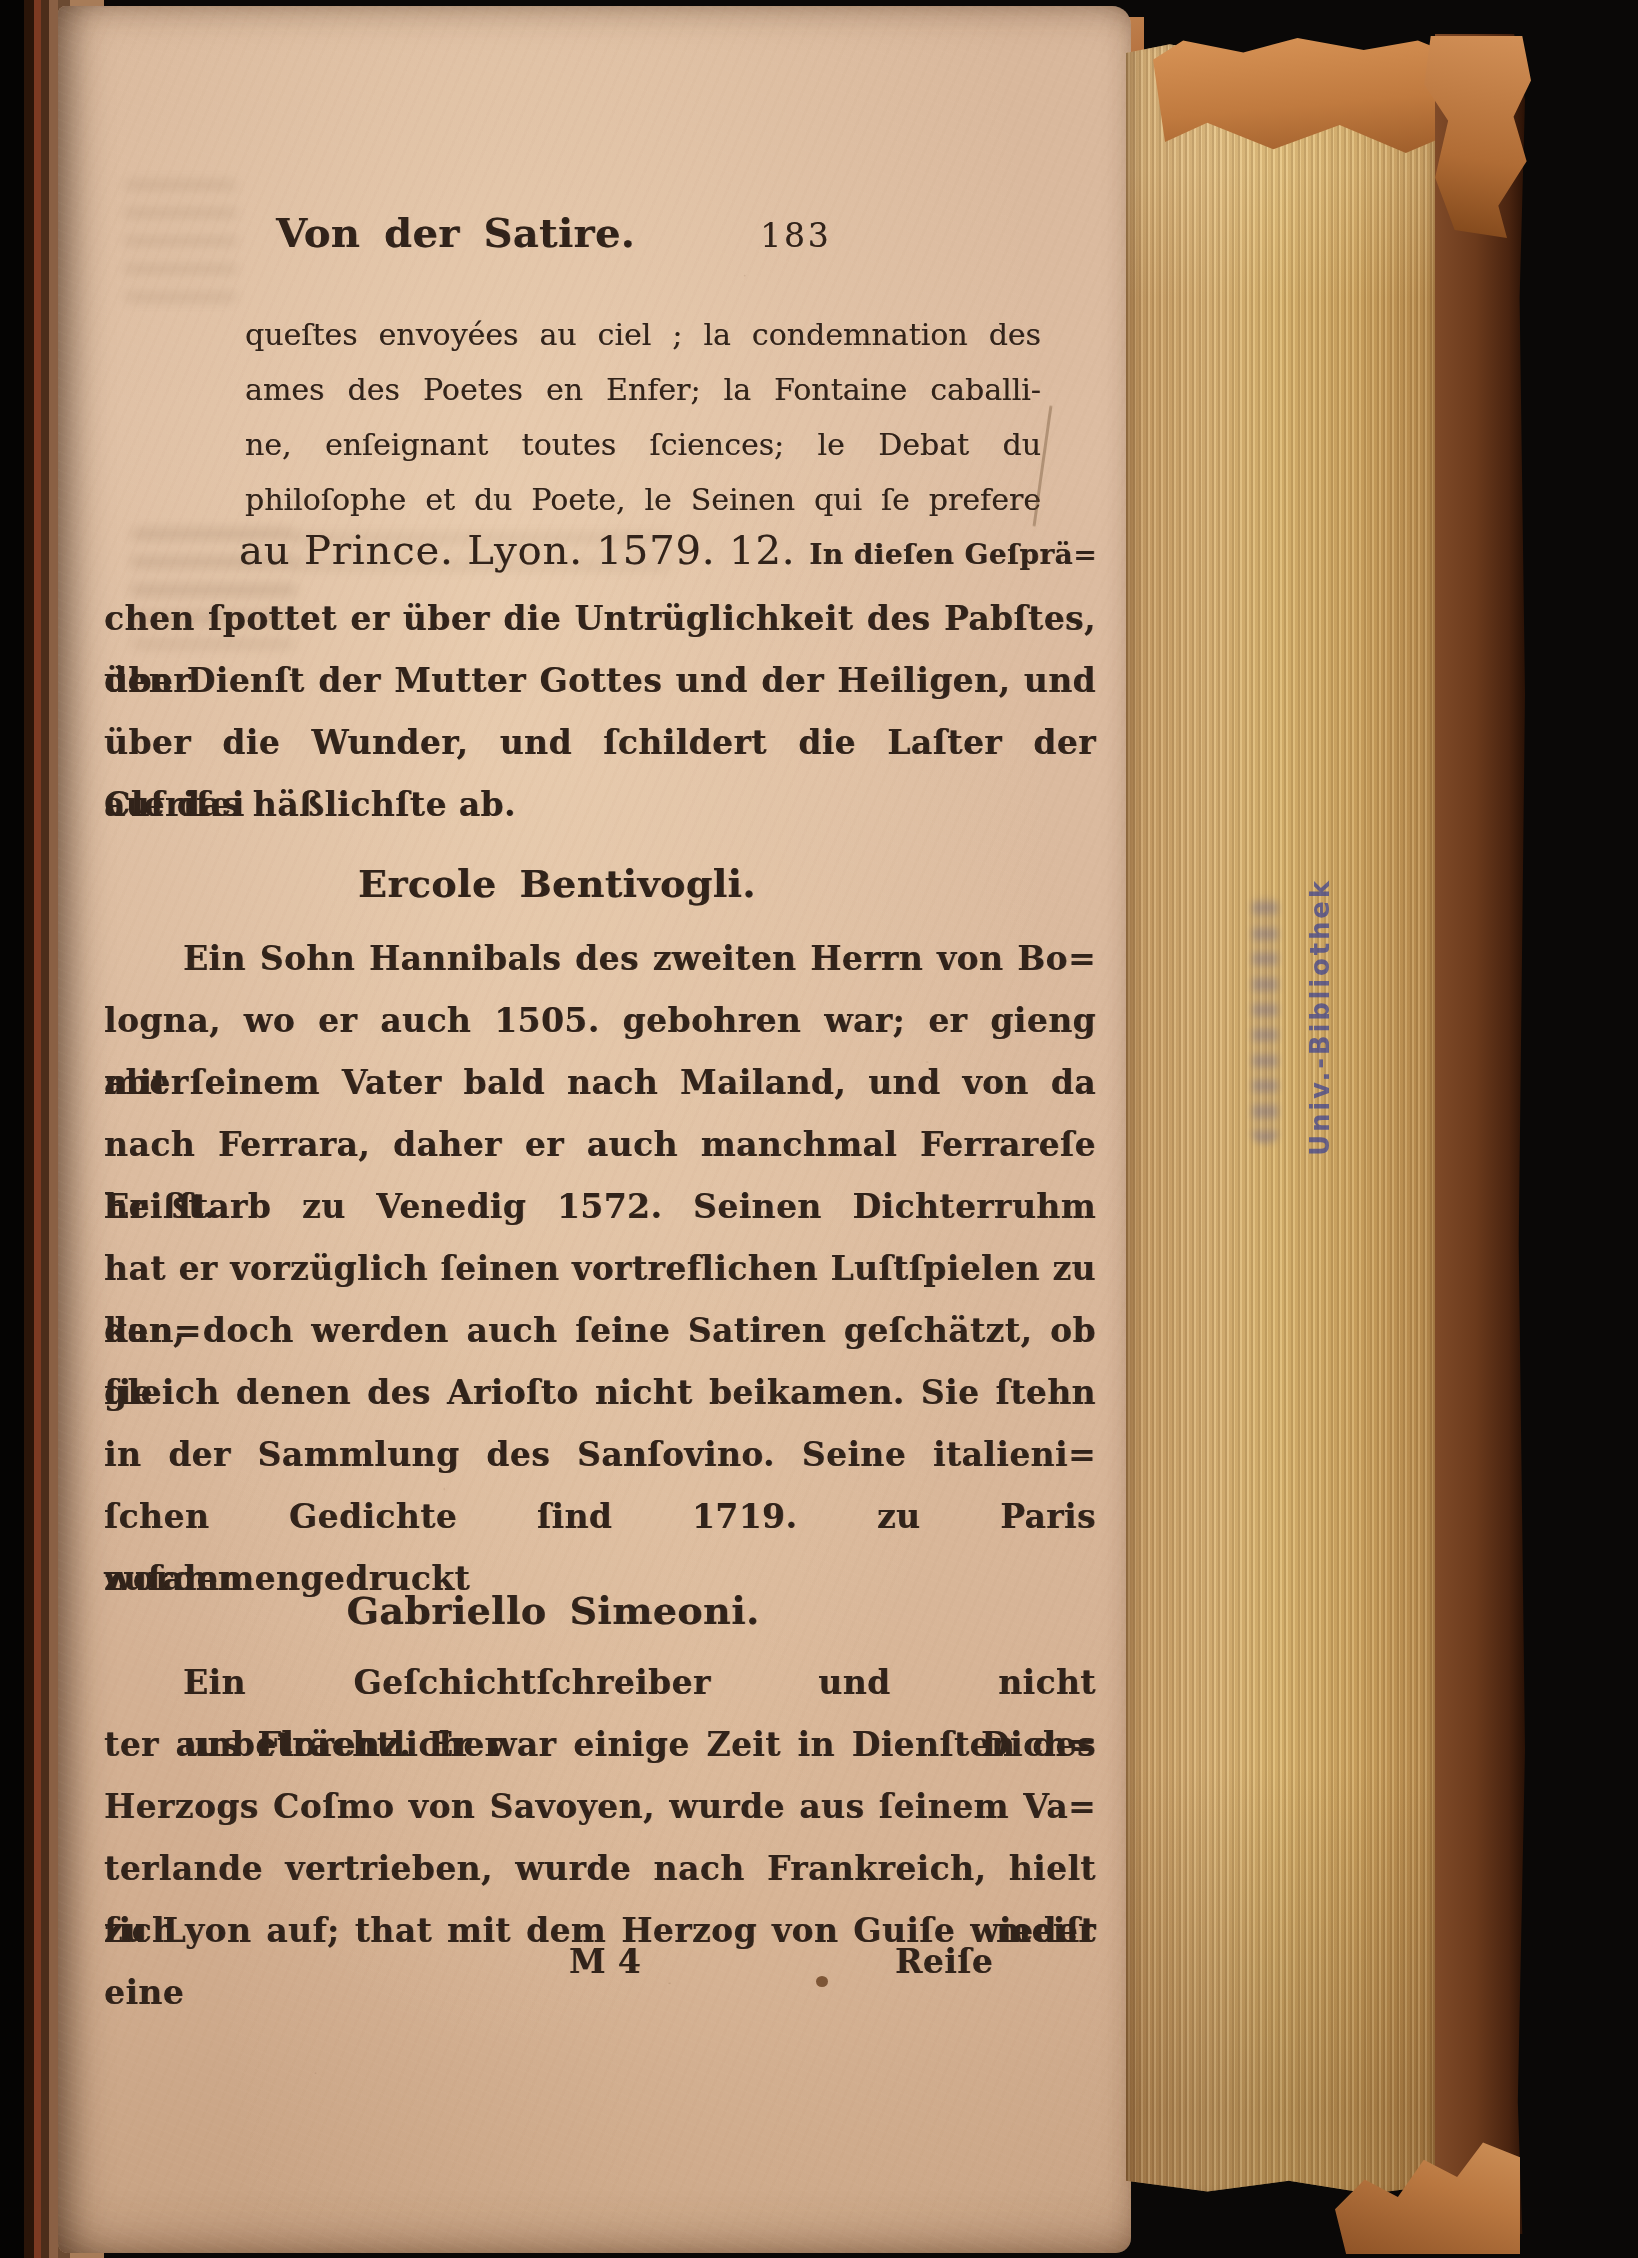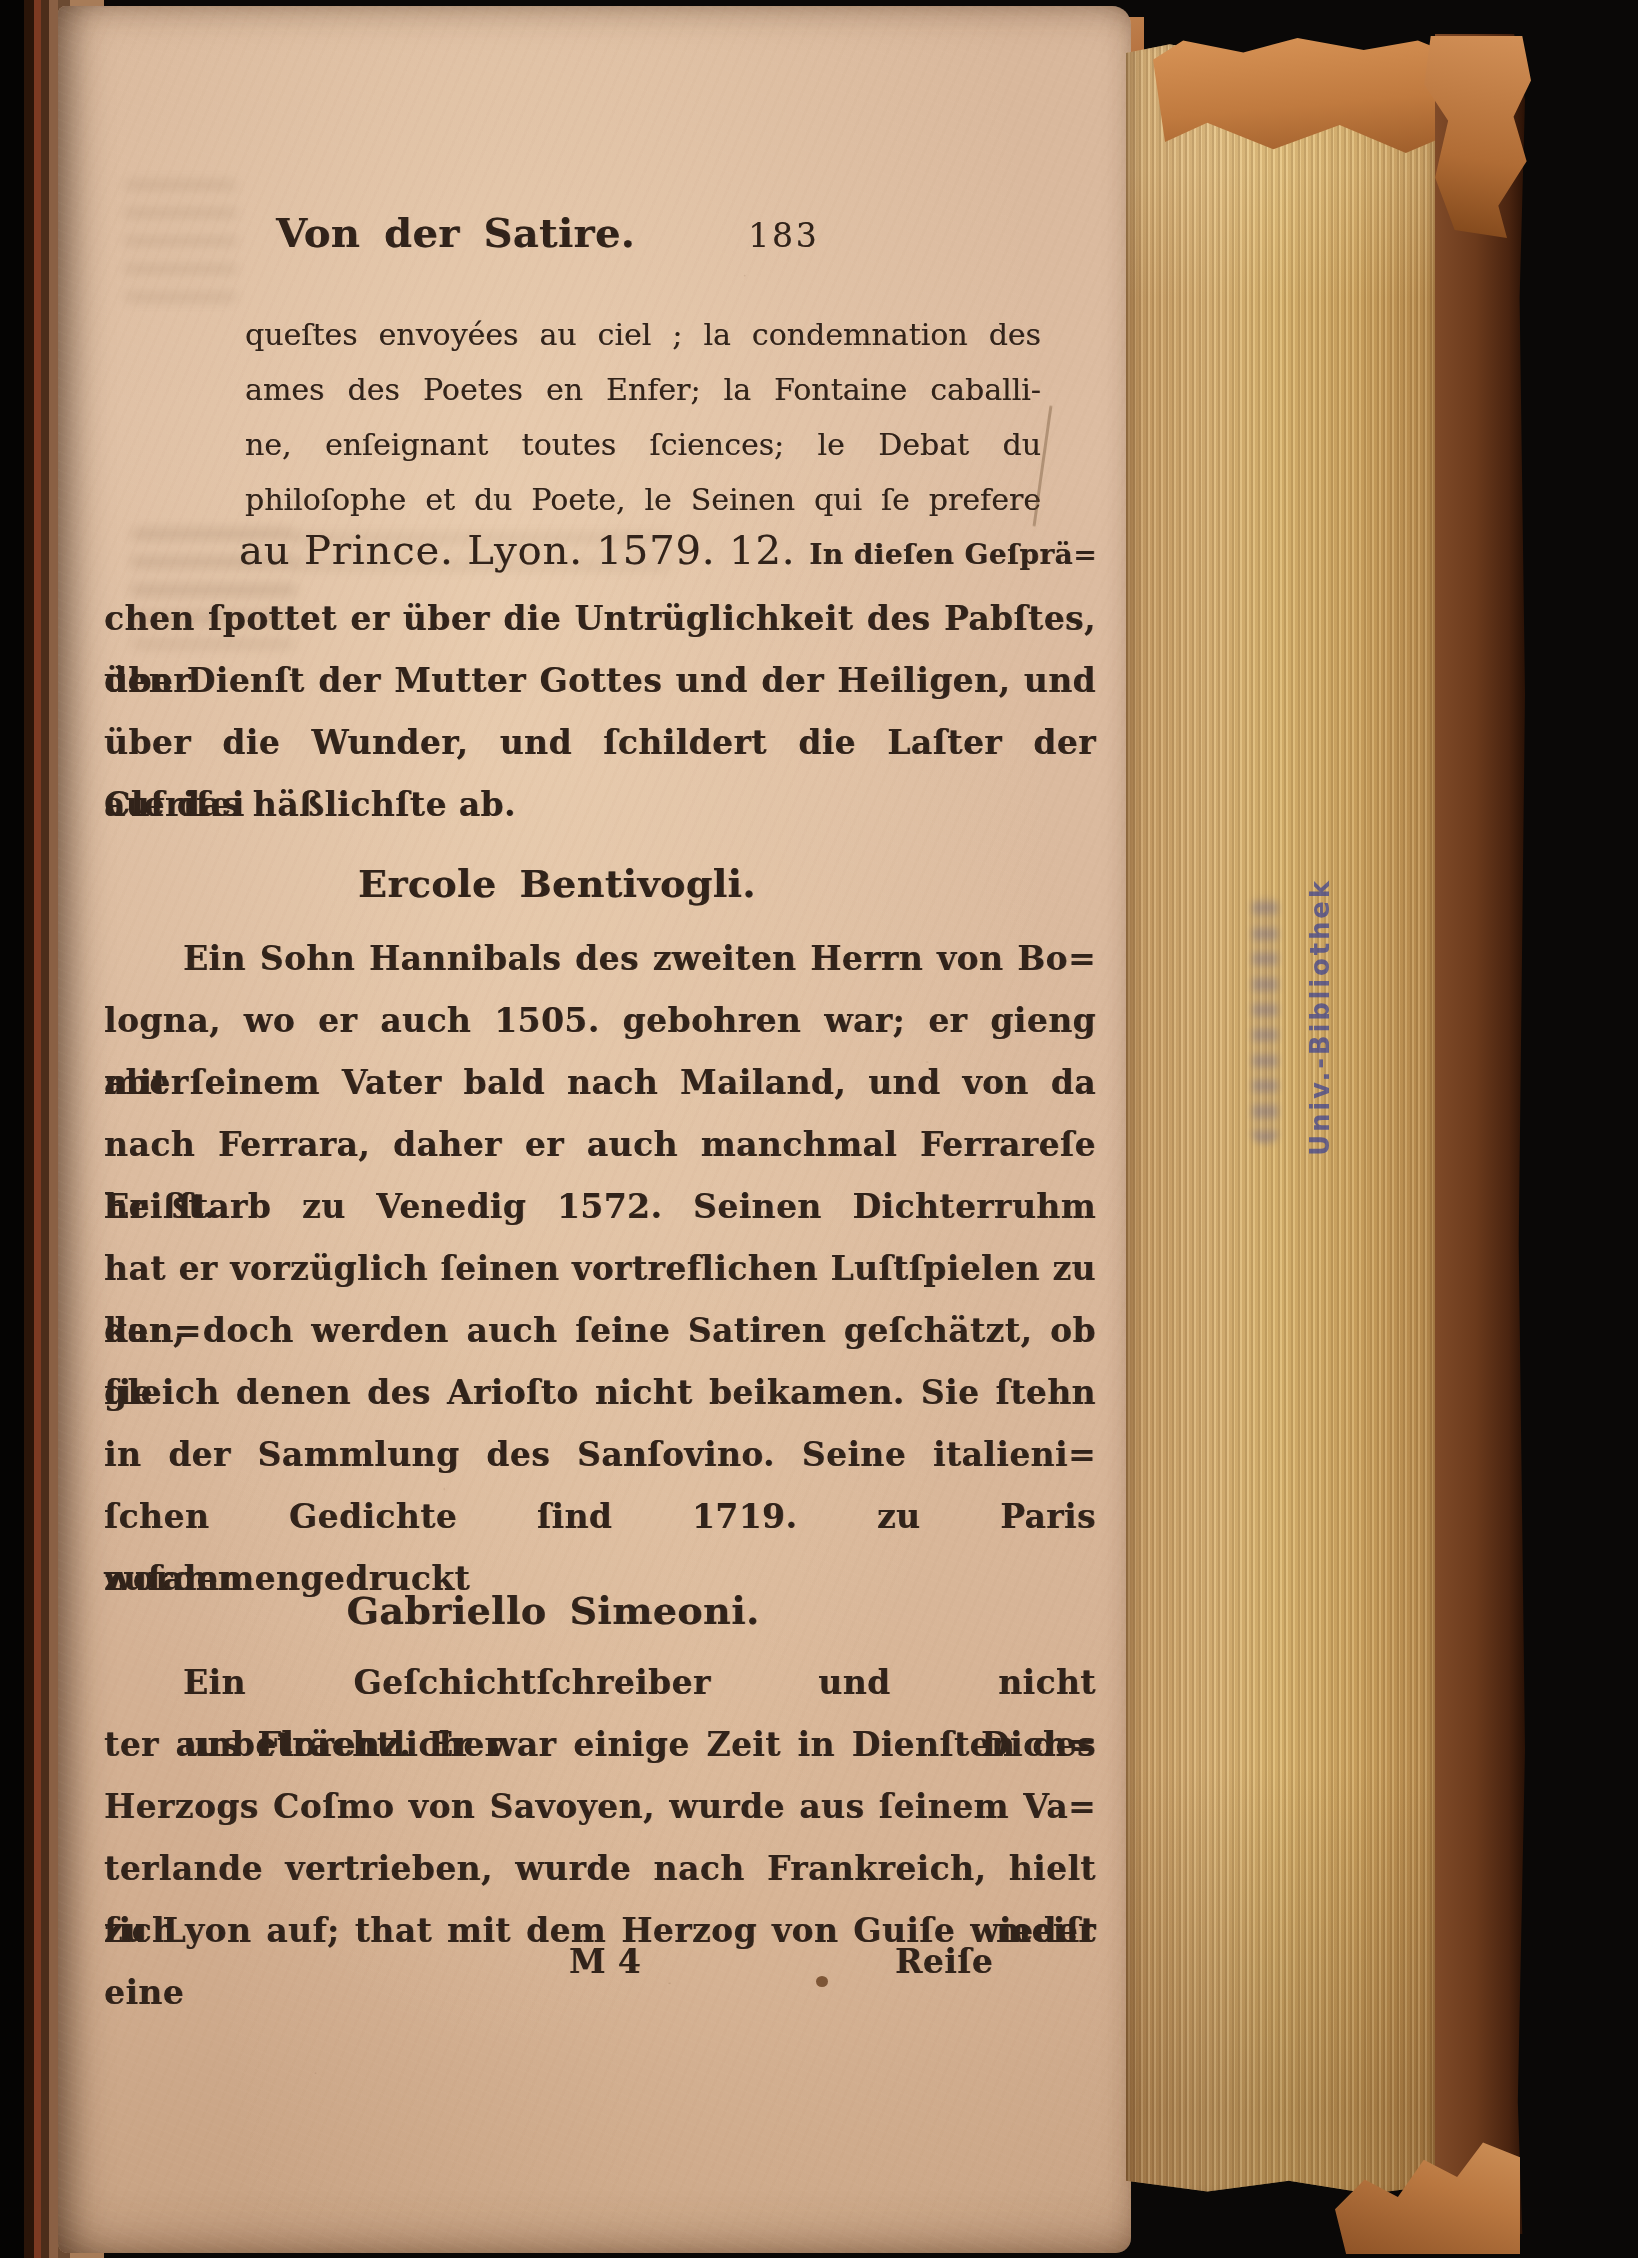--- a/index.html
+++ b/index.html
@@ -100,21 +100,21 @@
   .stamp-smudge{
     position:absolute;left:1252px;top:896px;width:26px;height:247px;border-radius:9.4px;
     background:repeating-linear-gradient(0deg, rgba(62,67,144,.45) 0 12.2px, rgba(62,67,144,.10) 12.2px 25.4px);
     filter:blur(3.8px);opacity:.65;
   }
   
   .content{
     position:absolute;left:104px;top:0;width:992px;height:100%;
     color:#31231a;
   }
-  .content .abs{position:absolute;left:0;width:992px;}
+  .content .abs{position:absolute;left:0;width:992px;gap:12px;}
   .frak{font-weight:700;letter-spacing:0.4px;text-shadow:0.5px 0 0 rgba(49,35,26,.55);}
   .rom{font-weight:400;text-shadow:0.3px 0 0 rgba(49,35,26,.45);}
   .jline{text-align:justify;text-align-last:justify;}
 
   .header{top:209px;display:flex;align-items:baseline;padding-left:172px;}
   .header .title{font-size:40px;word-spacing:9.4px;}
   .header .pagenum{font-size:33px;margin-left:113px;letter-spacing:2.8px;}
 
   .quote{top:307px;left:141px !important;width:796px !important;}
   .quote .fline{font-size:30px;line-height:55px;height:55px;}

